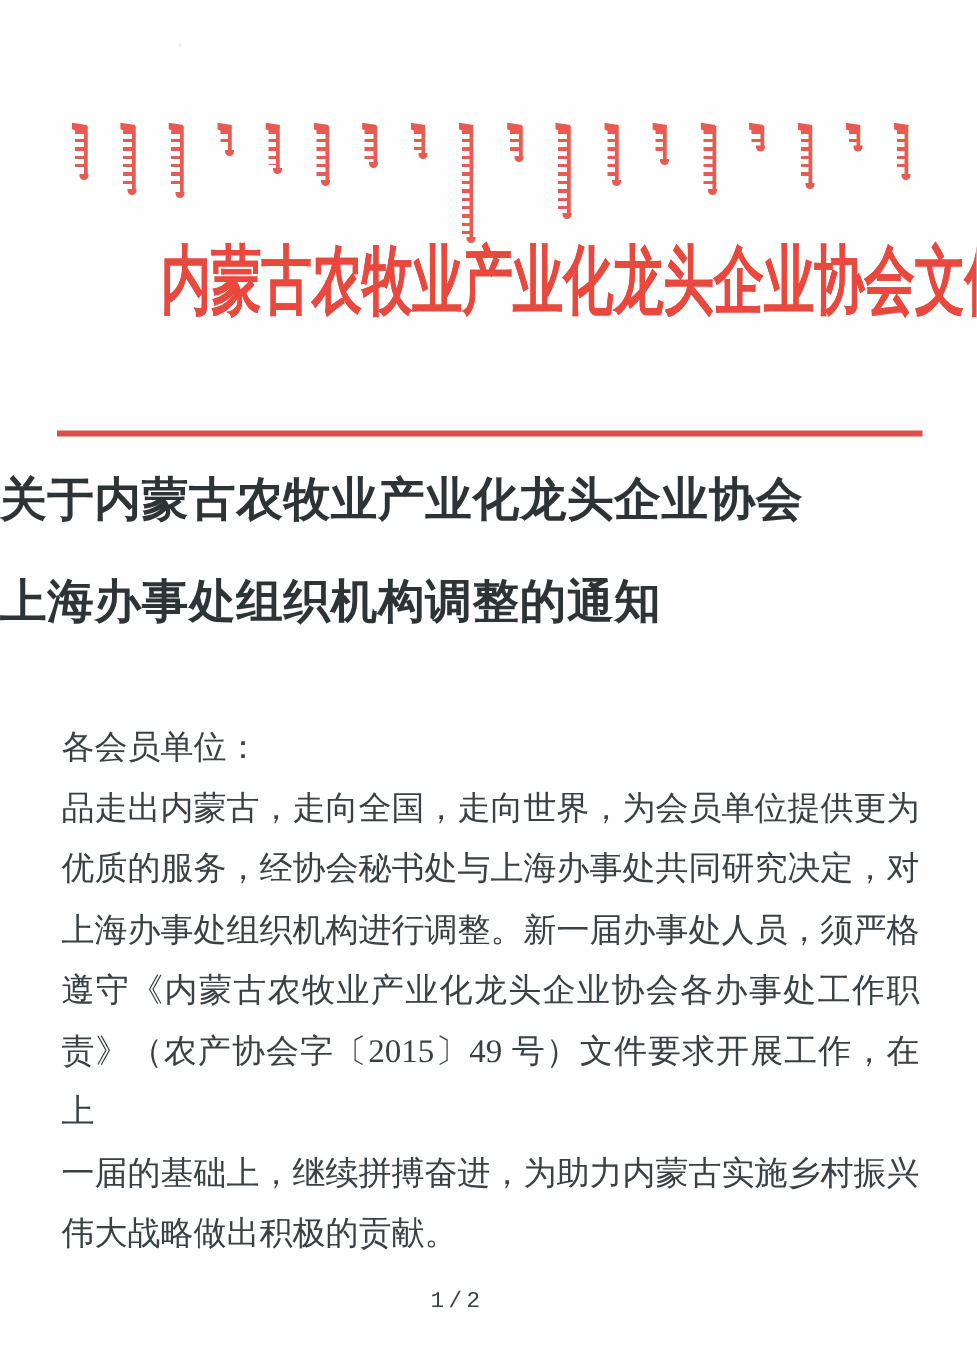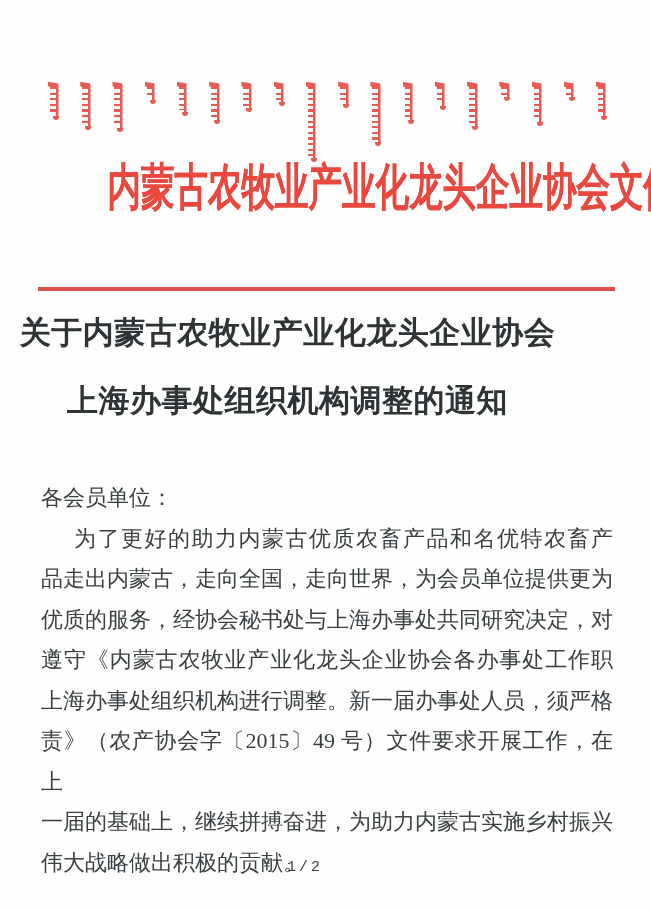--- a/index.html
+++ b/index.html
@@ -60,21 +60,21 @@
     color:#363b3e;letter-spacing:2px;
   }
   
   .red-rule{
     position:absolute;top:287px;left:38px;width:577px;height:4px;
     background:var(--rule-red);
   }
   
   .doc-title{
     position:absolute;top:299px;left:0;width:575px;
-    text-align:center;font-weight:bold;color:var(--title-ink);
+    text-align:left;font-weight:bold;color:var(--title-ink);
     font-size:31px;line-height:68px;letter-spacing:.5px;
   }
   
   .body{
     position:absolute;top:478px;left:41px;width:572px;
     font-size:22px;line-height:40.5px;color:var(--ink);
   }
   .body-line{
     text-align:justify;text-align-last:justify;
   }
@@ -120,25 +120,24 @@
   <div class="red-rule"></div>
 
   <div class="doc-title">
     <div>关于内蒙古农牧业产业化龙头企业协会</div>
     <div>上海办事处组织机构调整的通知</div>
   </div>
 
   <div class="body">
     <div class="salutation">各会员单位：</div>
     <div id="body-lines">
-        <div class="body-line indent">为了更好的助力内蒙古优质农畜产品和名优特农畜产</div>
         <div class="body-line">品走出内蒙古，走向全国，走向世界，为会员单位提供更为</div>
         <div class="body-line">优质的服务，经协会秘书处与上海办事处共同研究决定，对</div>
+        <div class="body-line">上海办事处组织机构进行调整。新一届办事处人员，须严格</div>
         <div class="body-line">遵守《内蒙古农牧业产业化龙头企业协会各办事处工作职</div>
-        <div class="body-line">上海办事处组织机构进行调整。新一届办事处人员，须严格</div>
         <div class="body-line">责》（农产协会字〔2015〕49 号）文件要求开展工作，在上</div>
         <div class="body-line">一届的基础上，继续拼搏奋进，为助力内蒙古实施乡村振兴</div>
         <div class="body-line last">伟大战略做出积极的贡献。</div>
       </div>
   </div>
 
   <div class="page-number">1/2</div>
 
 </div>
 

